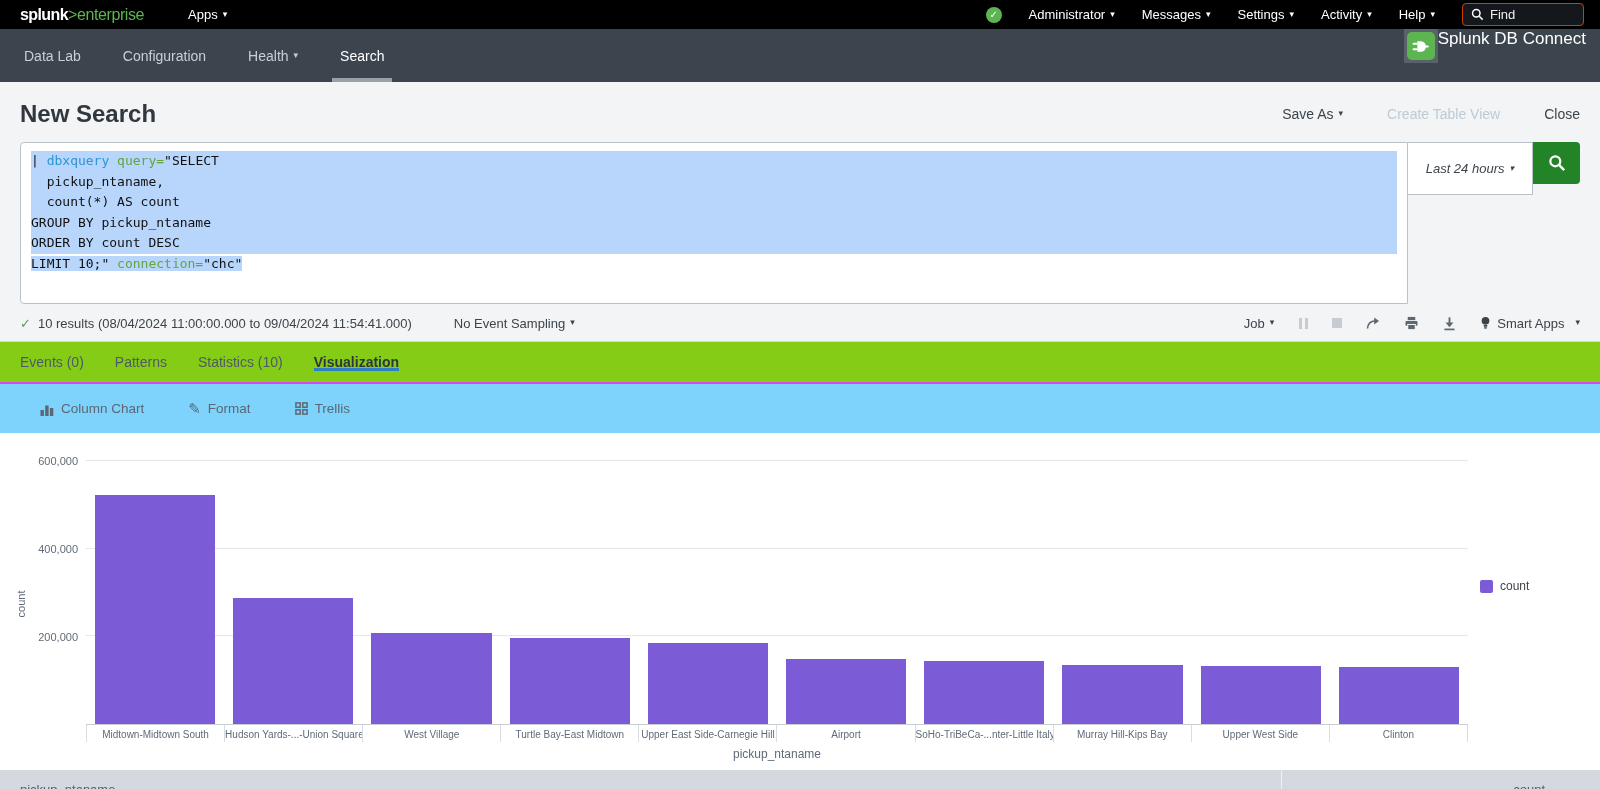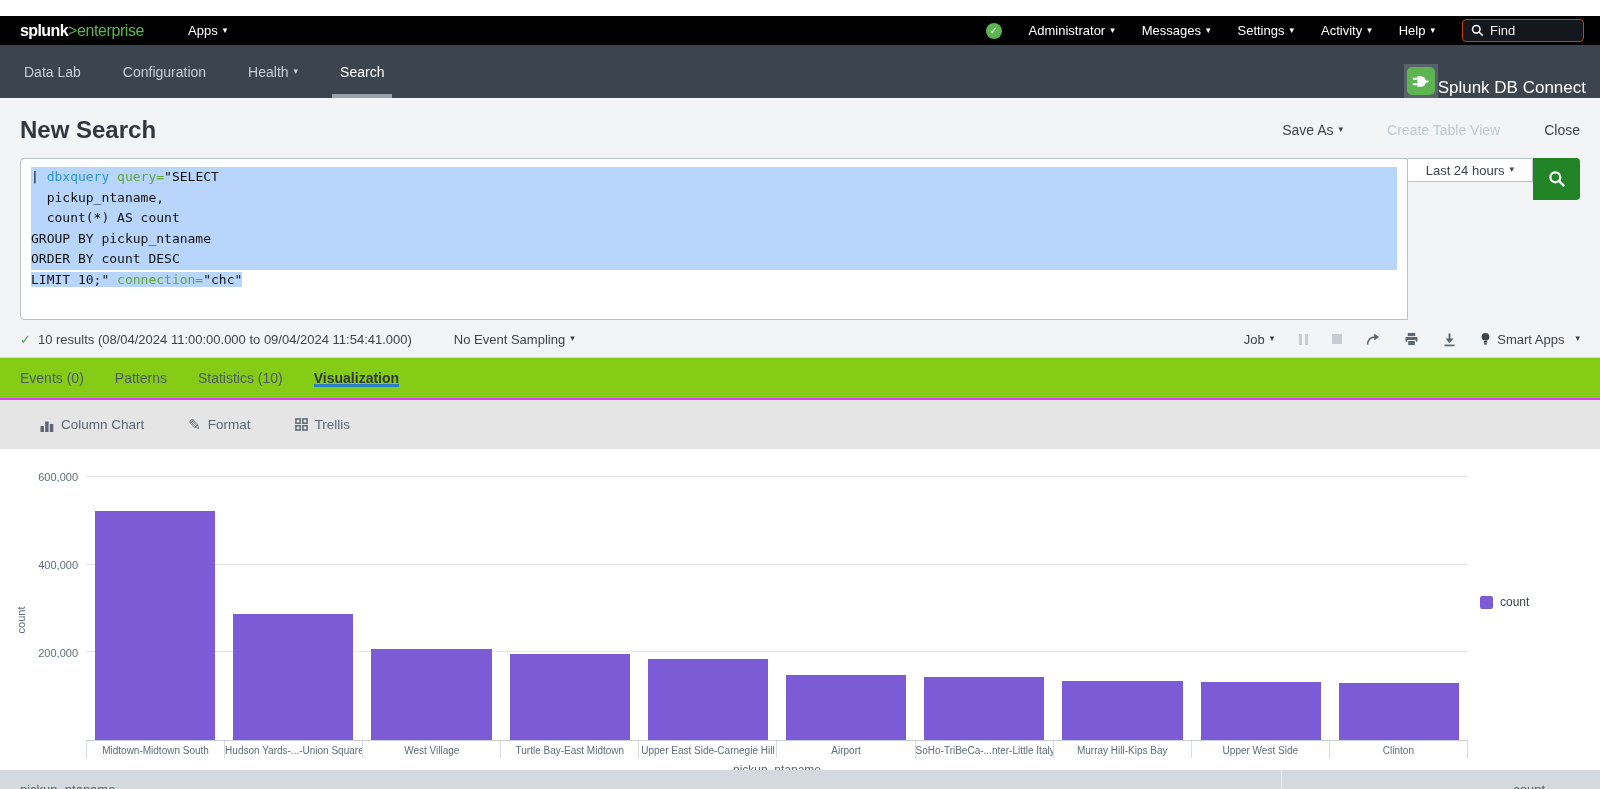--- a/index.html
+++ b/index.html
@@ -1,42 +1,42 @@
 <!DOCTYPE html>
 <html><head>
 <meta charset="utf-8">
 <style>
   * { box-sizing: border-box; margin: 0; padding: 0; }
   html,body { width:1600px; height:789px; overflow:hidden; background:#fff;
     font-family:"Liberation Sans", sans-serif; }
   body { position:relative; }
 
   
-  .topbar { height:29px; background:#000; display:flex; align-items:center; padding:0 16px 0 20px;margin-top:16px; }
+  .topbar { height:29px; background:#000; display:flex; align-items:center; padding:0 16px 0 20px; }
   .logo { display:flex; align-items:baseline; cursor:pointer; }
   .logo-brand { color:#fff; font-weight:bold; font-size:16px; letter-spacing:-0.6px; }
   .logo-product { color:#5cb551; font-size:16px; letter-spacing:-0.4px; }
   .topbar-apps { margin-left:44px; color:#fff; font-size:13px; display:flex; align-items:center; }
   .topbar-right { margin-left:auto; display:flex; align-items:center; gap:27px; }
   .status-circle { width:16px; height:16px; border-radius:50%; background:#5cb551; color:#fff;
     font-size:10px; display:flex; align-items:center; justify-content:center; }
   .topbar-menu { color:#fff; font-size:13px; display:flex; align-items:center; white-space:nowrap; }
   .caret { font-size:9px; margin-left:5px; position:relative; top:-1px; }
   .find-box { display:flex; align-items:center; gap:6px; background:#14171b; border:1px solid #c2410c;
     border-radius:4px; height:23px; padding:0 8px; width:122px; }
   .find-box input { background:transparent; border:none; outline:none; color:#fff; font-size:13px; width:82px; }
   .find-box input::placeholder { color:#f0f0f0; opacity:1; }
 
   
   .appbar { height:53px; background:#3c444d; display:flex; align-items:stretch; padding:0 14px 0 20px; }
   .appbar-item { display:flex; align-items:center; padding:0 4px; margin-right:34px; font-size:14px;
     color:#c8cfd6; position:relative; cursor:pointer; white-space:nowrap; }
   .appbar-item.active { color:#fff; }
   .appbar-item.active::after { content:""; position:absolute; left:-4px; right:-4px; bottom:0; height:4px; background:#99a1a8; }
-  .appbar-right { margin-left:auto; display:flex; align-items:flex-end; }
+  .appbar-right { margin-left:auto; display:flex; align-items:flex-start; }
   .app-icon-outer { width:34px; height:34px; background:#59626b; display:flex; align-items:center; justify-content:center; }
   .app-icon-inner { width:28px; height:28px; background:#5cb551; border-radius:5px; display:flex; align-items:center; justify-content:center; }
   .app-title { color:#fff; font-size:17px; }
 
   
   .search-section { background:#f2f4f5; border-bottom:1px solid #d1d8dd; }
   .header-row { display:flex; align-items:center; padding:18px 20px 14px 20px; }
   .page-title { font-size:24px; font-weight:bold; color:#31373e; }
   .header-actions { margin-left:auto; display:flex; align-items:center; gap:44px; font-size:14px; }
   .action-link { color:#3c444b; cursor:pointer; display:flex; align-items:center; }
@@ -45,43 +45,43 @@
   .query-row { display:flex; align-items:flex-start; padding:0 20px; }
   .query-box { flex:1; background:#fff; border:1px solid #b9c2c9; border-radius:4px 0 0 4px; min-height:162px;
     padding:8px 10px; font-family:"DejaVu Sans Mono","Liberation Mono",monospace; font-size:13px;
     line-height:20.5px; color:#111; cursor:text; }
   .qline { white-space:pre; }
   .qline.full { background:#b8d6fb; }
   .hl { background:#b8d6fb; }
   .tok-c { color:#2c95d2; }
   .tok-k { color:#61a53c; }
   .tok-p { color:#111; }
-  .time-picker { height:24px; border:1px solid #b9c2c9; border-left:none; background:#fff; display:flex;
-    align-items:center; justify-content:space-between; padding:0 18px; font-size:13px; color:#3c444b; cursor:pointer; white-space:nowrap; }
+  .time-picker { height:53px; border:1px solid #b9c2c9; border-left:none; background:#fff; display:flex;
+    align-items:center; justify-content:space-between; padding:0 18px; font-size:13px; color:#3c444b; cursor:pointer; white-space:nowrap;font-style:italic; }
   .search-btn { height:42px; width:47px; background:#238327; border:none; border-radius:0 4px 4px 0;
     display:flex; align-items:center; justify-content:center; cursor:pointer; }
 
   .results-row { display:flex; align-items:center; padding:11px 20px 10px 20px; font-size:13px; color:#3c444b; }
   .check-icon { color:#53a051; margin-right:7px; font-size:13px; }
   .sampling { margin-left:42px; display:flex; align-items:center; cursor:pointer; }
   .results-right { margin-left:auto; display:flex; align-items:center; gap:23px; }
   .job-link { display:flex; align-items:center; cursor:pointer; }
   .ic { display:flex; align-items:center; cursor:pointer; }
   .pause-icon span { display:inline-block; width:3px; height:11px; background:#c6ccd2; margin:0 1.5px; }
   .stop-icon span { display:inline-block; width:10px; height:10px; background:#c6ccd2; }
   .mode-link { display:flex; align-items:center; gap:6px; cursor:pointer; }
 
   
   .tabs-row { display:flex; align-items:center; padding:0 20px; height:42px; border-bottom:2px solid #d946ef; background:#84cc16; }
   .tab { margin-right:31px; font-size:14px; color:#4e5a66; display:flex; align-items:center; position:relative; cursor:pointer; white-space:nowrap; }
   .tab.active { font-weight:bold; color:#2f363d; }
   .tab.active::after { content:""; position:absolute; left:0; right:0; bottom:-1px; height:3px; background:#2a80c2; }
 
   
-  .viz-controls { display:flex; align-items:center; padding:0 4px 0 40px; height:49px; gap:44px; background:#e5e5e5; }
+  .viz-controls { display:flex; align-items:center; padding:0 4px 0 40px; height:49px; gap:44px; background:#7dd3fc; }
   .control { display:flex; align-items:center; gap:7px; font-size:13.5px; color:#5c6773; cursor:pointer; }
   .pencil-glyph { font-size:15px; color:#5c6773; }
 
   
   .chart-area { display:flex; margin:14px 20px 0 12px; }
   .y-title-col { width:18px; position:relative; }
   .y-title { position:absolute; top:50%; left:50%; transform:translate(-50%,-50%) rotate(-90deg);
     font-size:11px; color:#5f6b78; white-space:nowrap; }
   .y-labels { width:56px; position:relative; height:278px; }
   .ytick { position:absolute; right:8px; transform:translateY(50%); font-size:11px; color:#5f6b78; }

